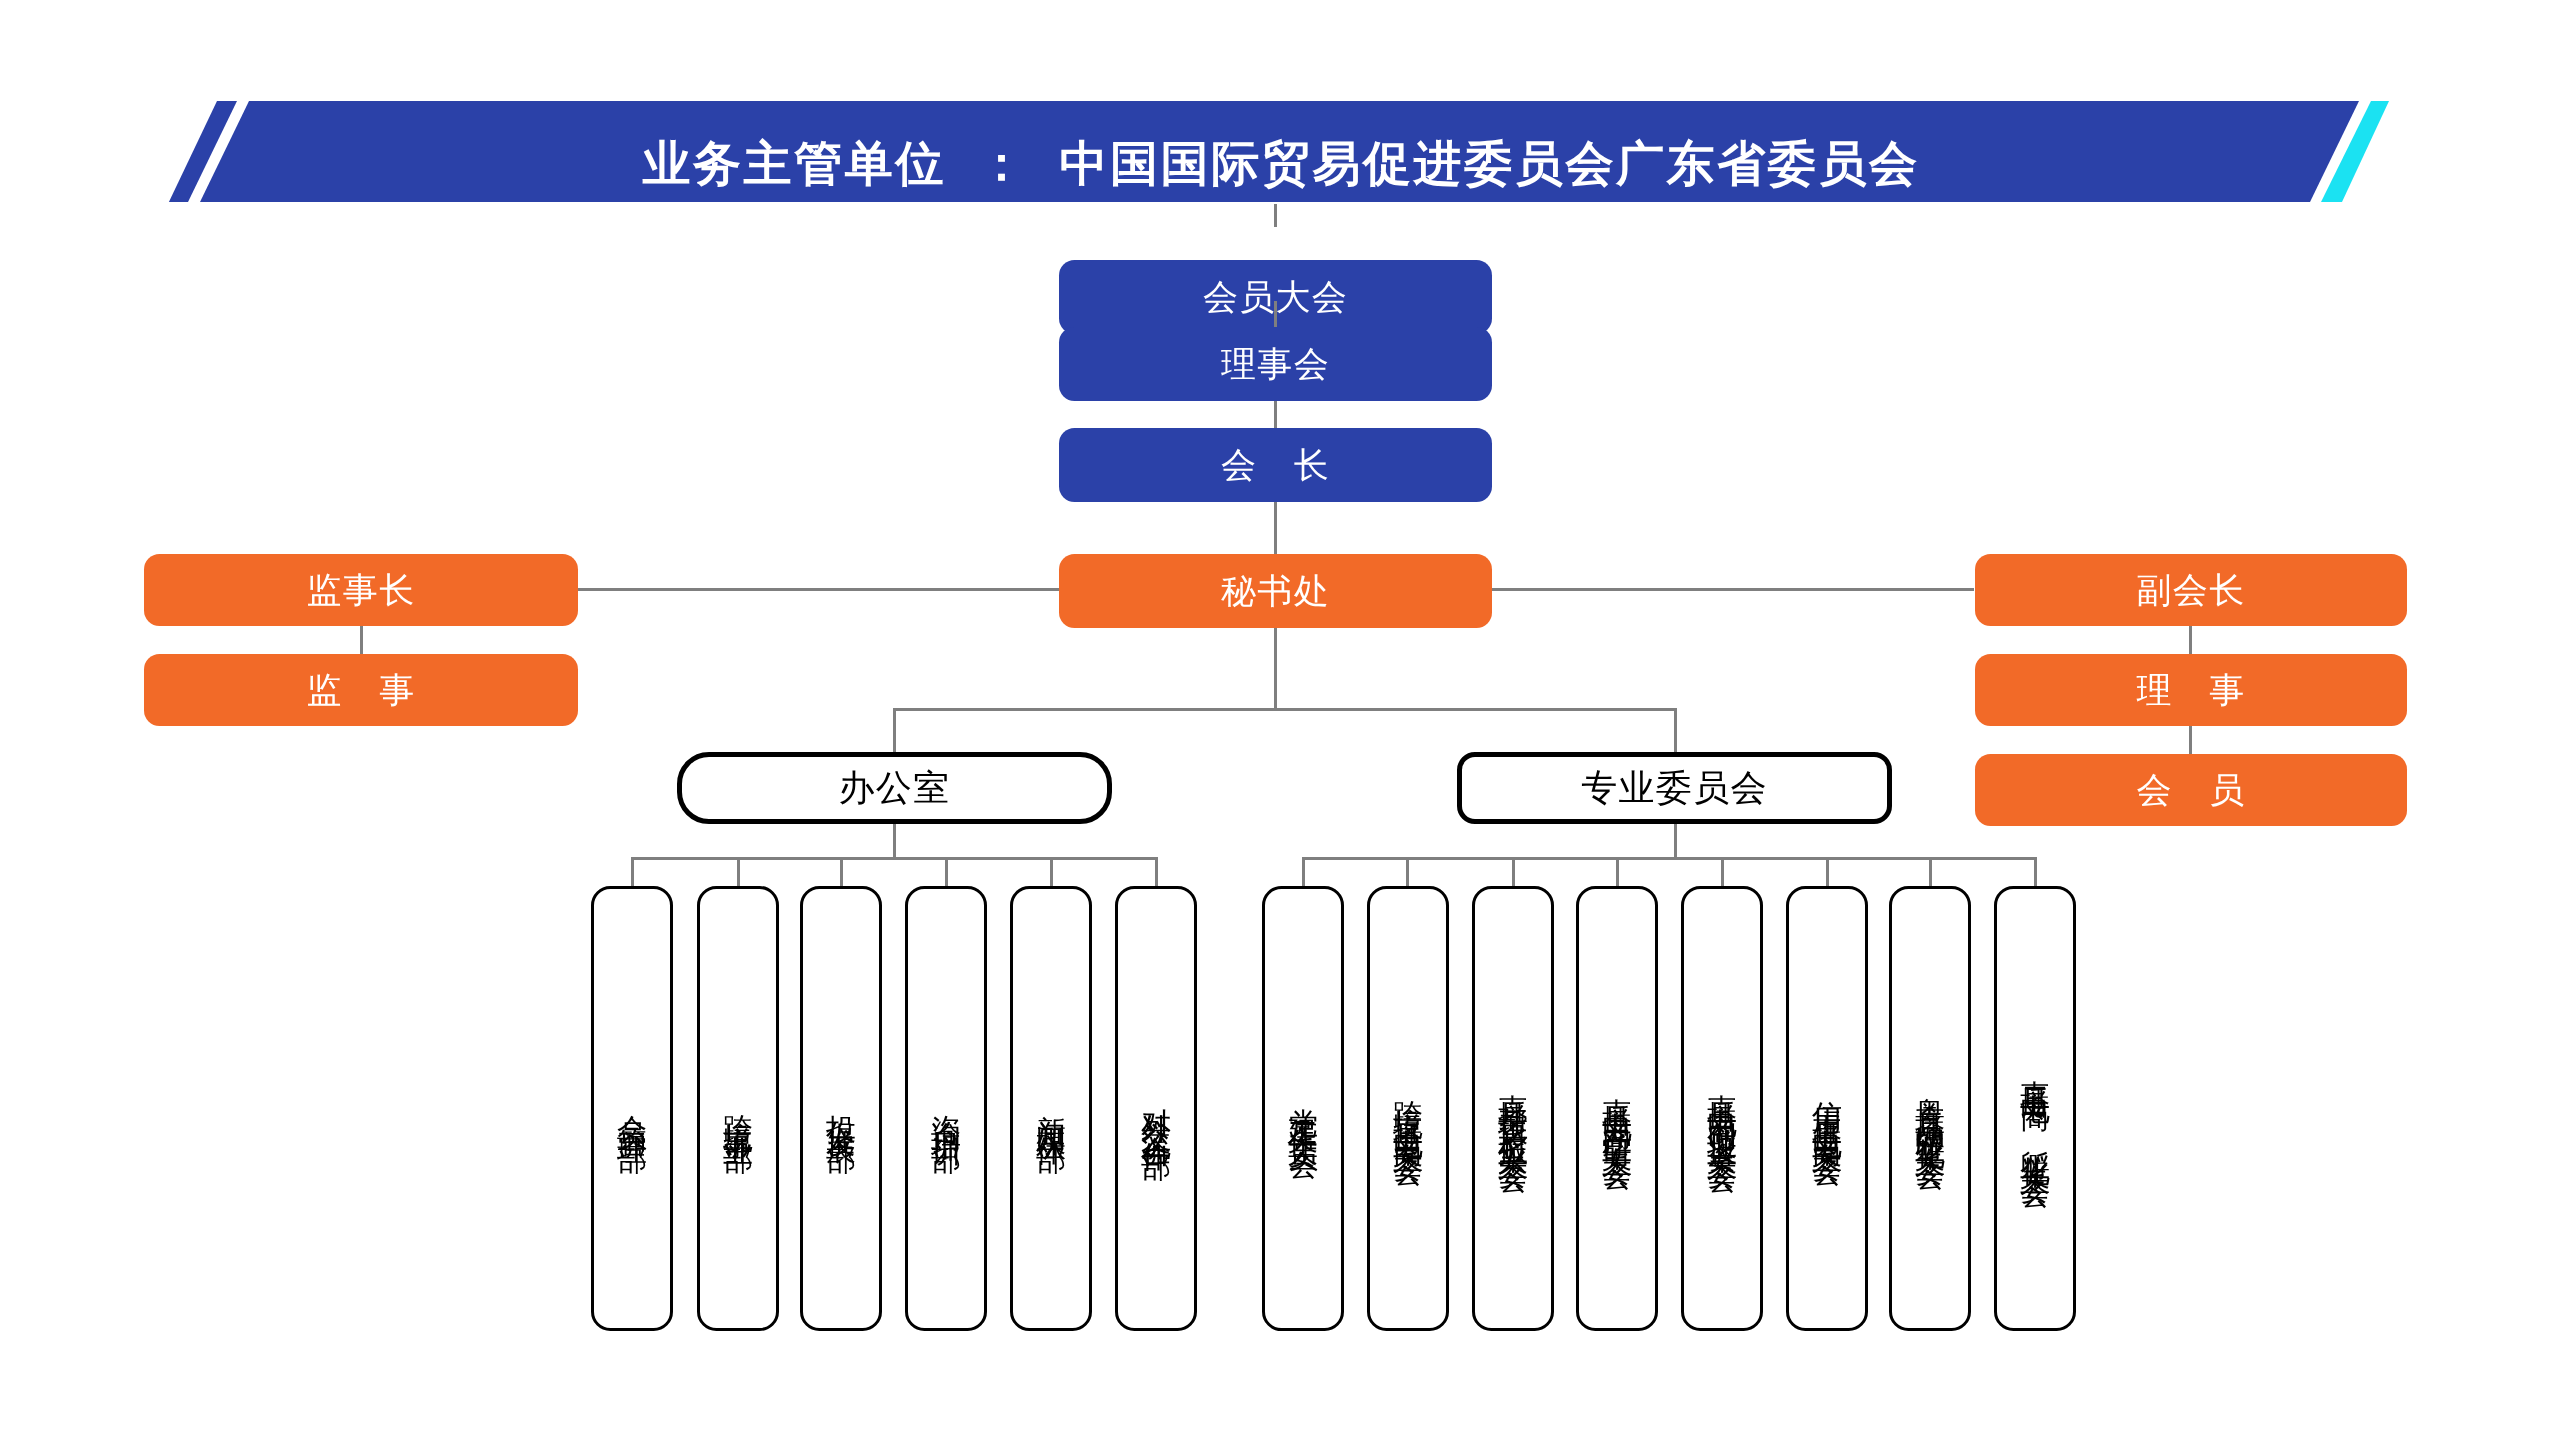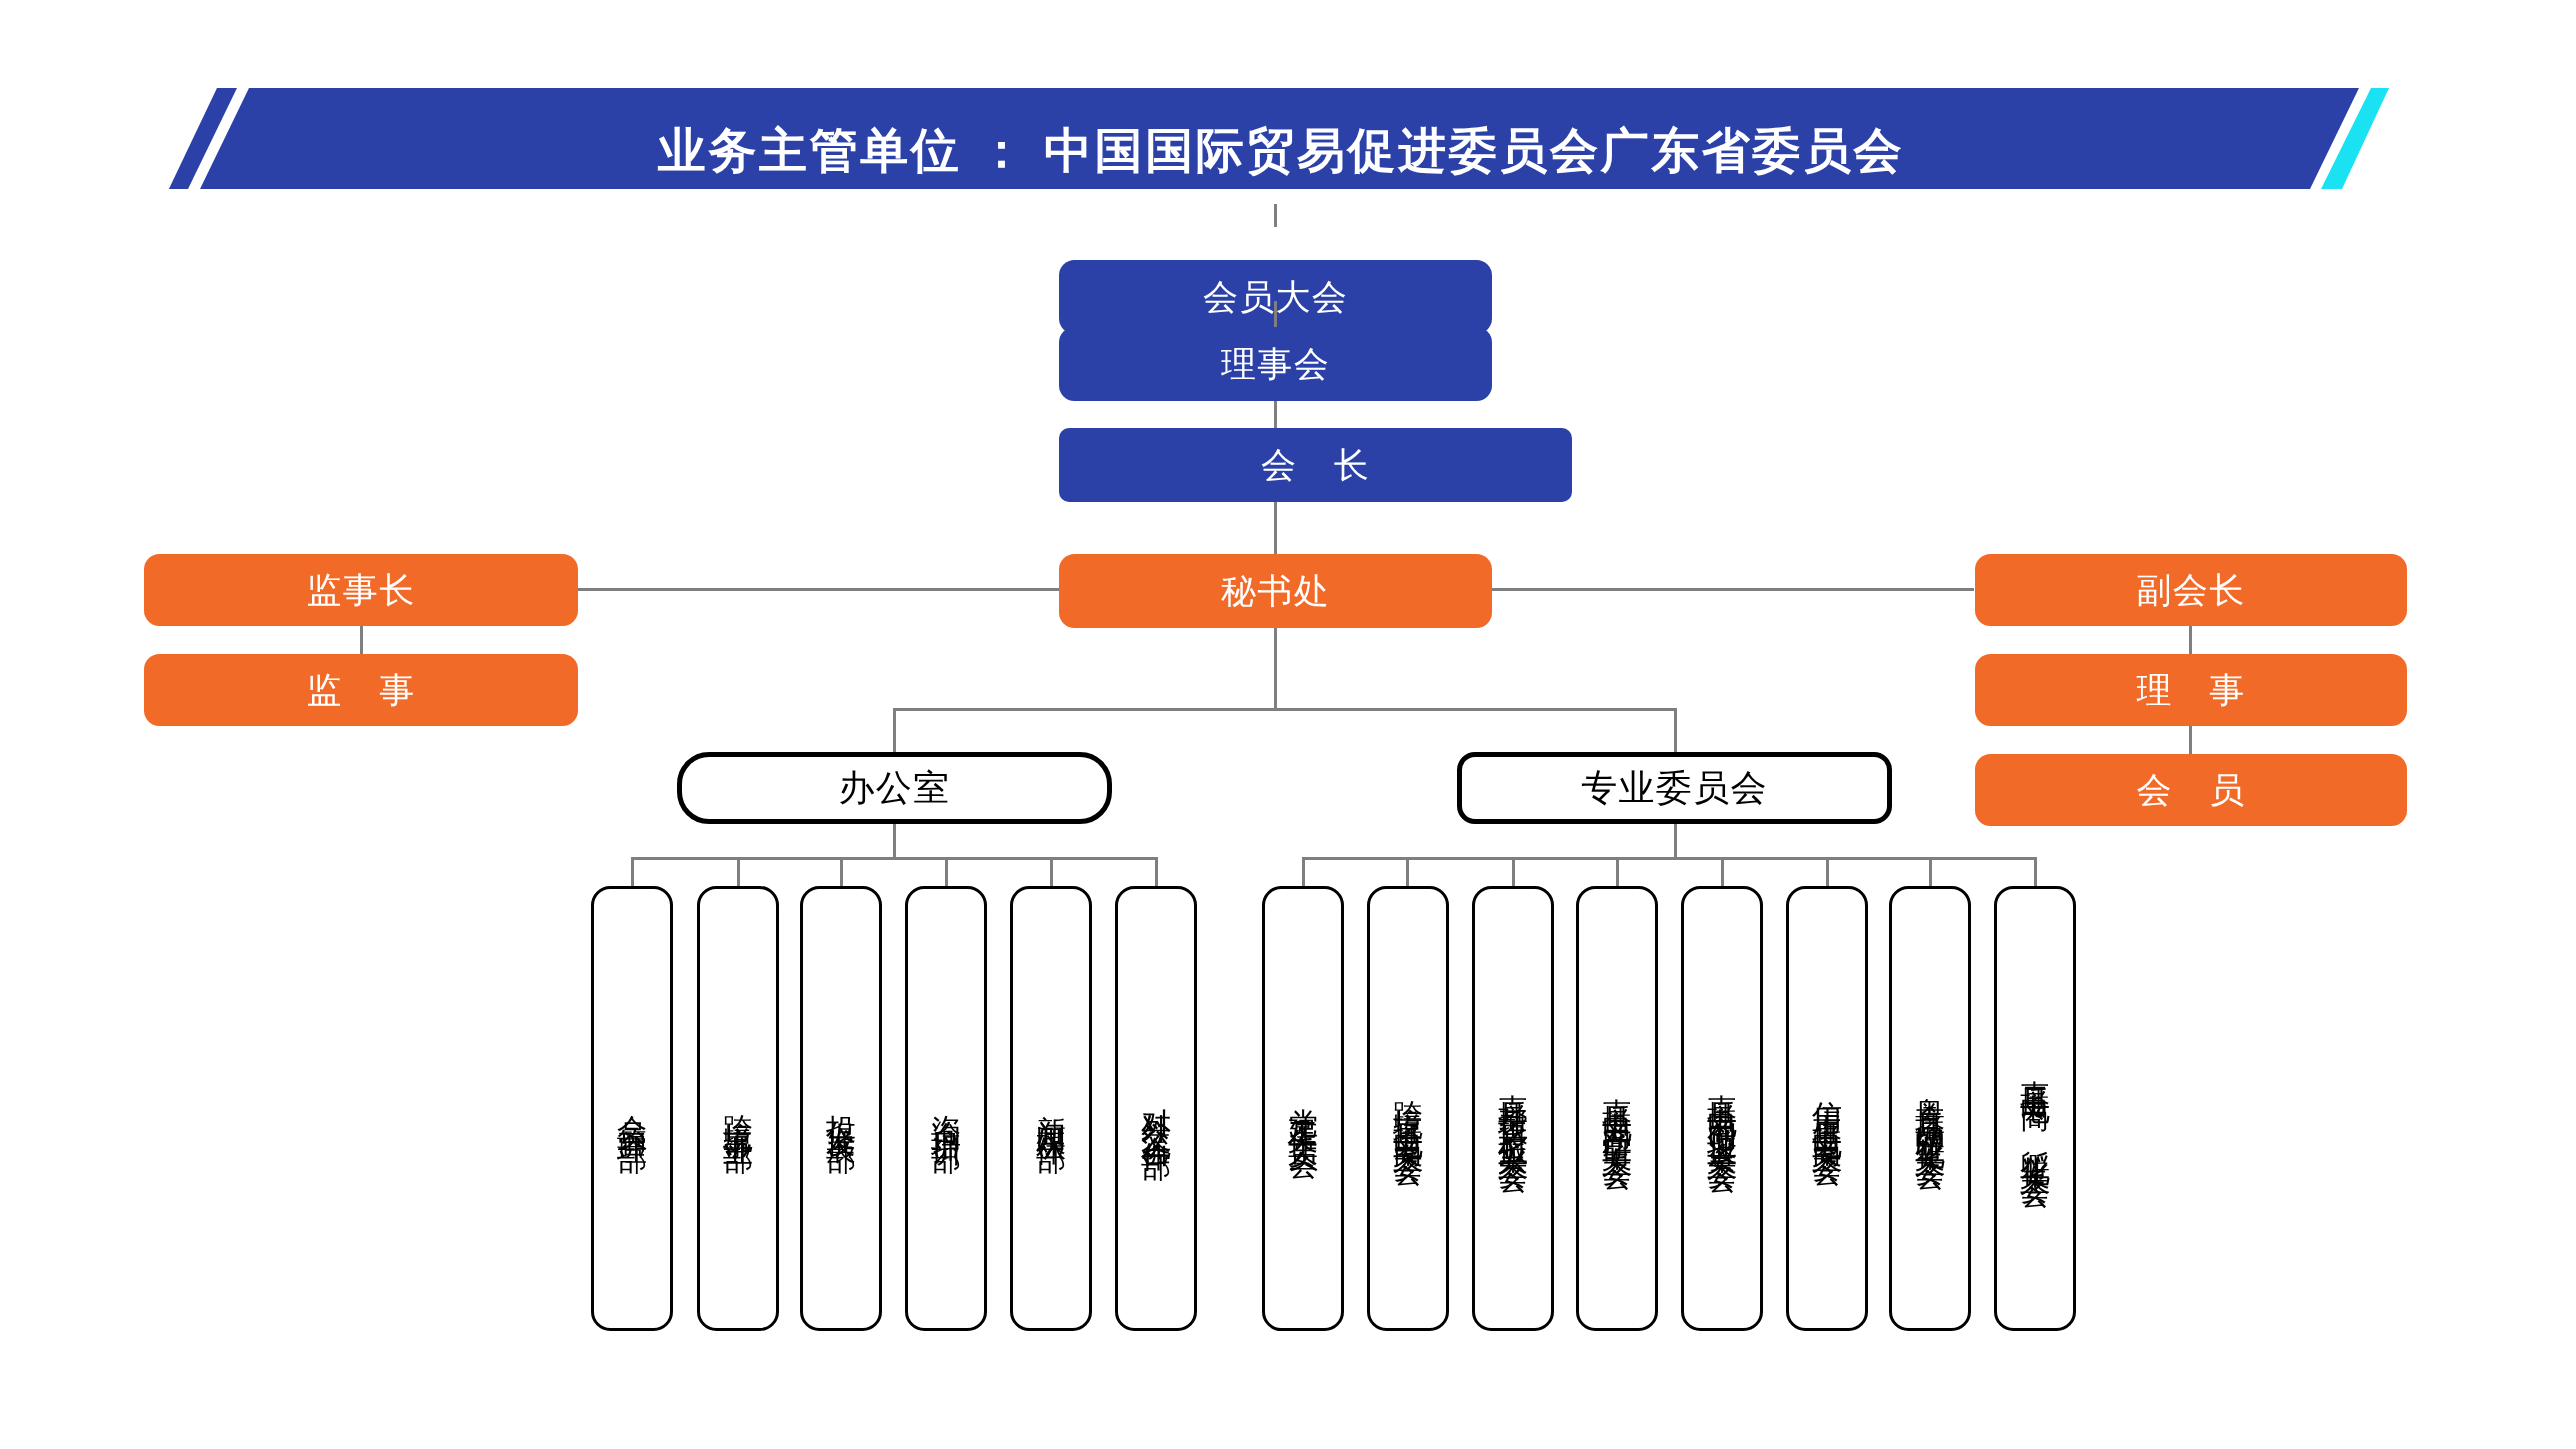--- a/index.html
+++ b/index.html
@@ -7,21 +7,21 @@
     --orange:#F26A28;
     --cyan:#1BE2F2;
     --line:#7F7F7F;
     --ink:#000000;
   }
   html,body{margin:0;padding:0;background:#ffffff;}
   body{font-family:"Liberation Sans", sans-serif;}
   .canvas{position:relative;width:2576px;height:1449px;background:#ffffff;overflow:hidden;}
 
   
-  .banner{position:absolute;left:167px;top:88px;width:2228px;height:125px;}
+  .banner{position:absolute;left:167px;top:101px;width:2228px;height:125px;font-family:Liberation Mono, monospace;}
   .banner .bn-main{
     position:absolute;inset:0;background:var(--blue);
     clip-path:polygon(82px 0,2192px 0,2143px 101px,33px 101px);
     display:flex;align-items:center;justify-content:center;
     color:#ffffff;font-size:48px;font-weight:bold;letter-spacing:2.6px;
   }
   .banner .bn-stripe-left{
     position:absolute;inset:0;background:var(--blue);
     clip-path:polygon(50px 0,70px 0,21px 101px,1.9px 101px);
   }
@@ -67,21 +67,21 @@
     <div class="bn-stripe-right"></div>
     <div class="bn-main">业务主管单位 ： 中国国际贸易促进委员会广东省委员会</div>
   </div>
 
   <div class="node blue" style="left:1059px;top:227px;width:433px;height:74px;margin-top:33px;">
     <span>会员大会</span>
   </div>
   <div class="node blue" style="left:1059px;top:327px;width:433px;height:74px;">
     <span>理事会</span>
   </div>
-  <div class="node blue" style="left:1059px;top:428px;width:513px;height:74px;border-radius:10px;">
+  <div class="node blue" style="left:1059px;top:428px;width:433px;height:74px;">
     <span>会　长</span>
   </div>
 
   <div class="node orange" style="left:1059px;top:554px;width:433px;height:74px;">
     <span>秘书处</span>
   </div>
 
   <div class="node orange" style="left:144px;top:554px;width:434px;height:72px;">
     <span>监事长</span>
   </div>

